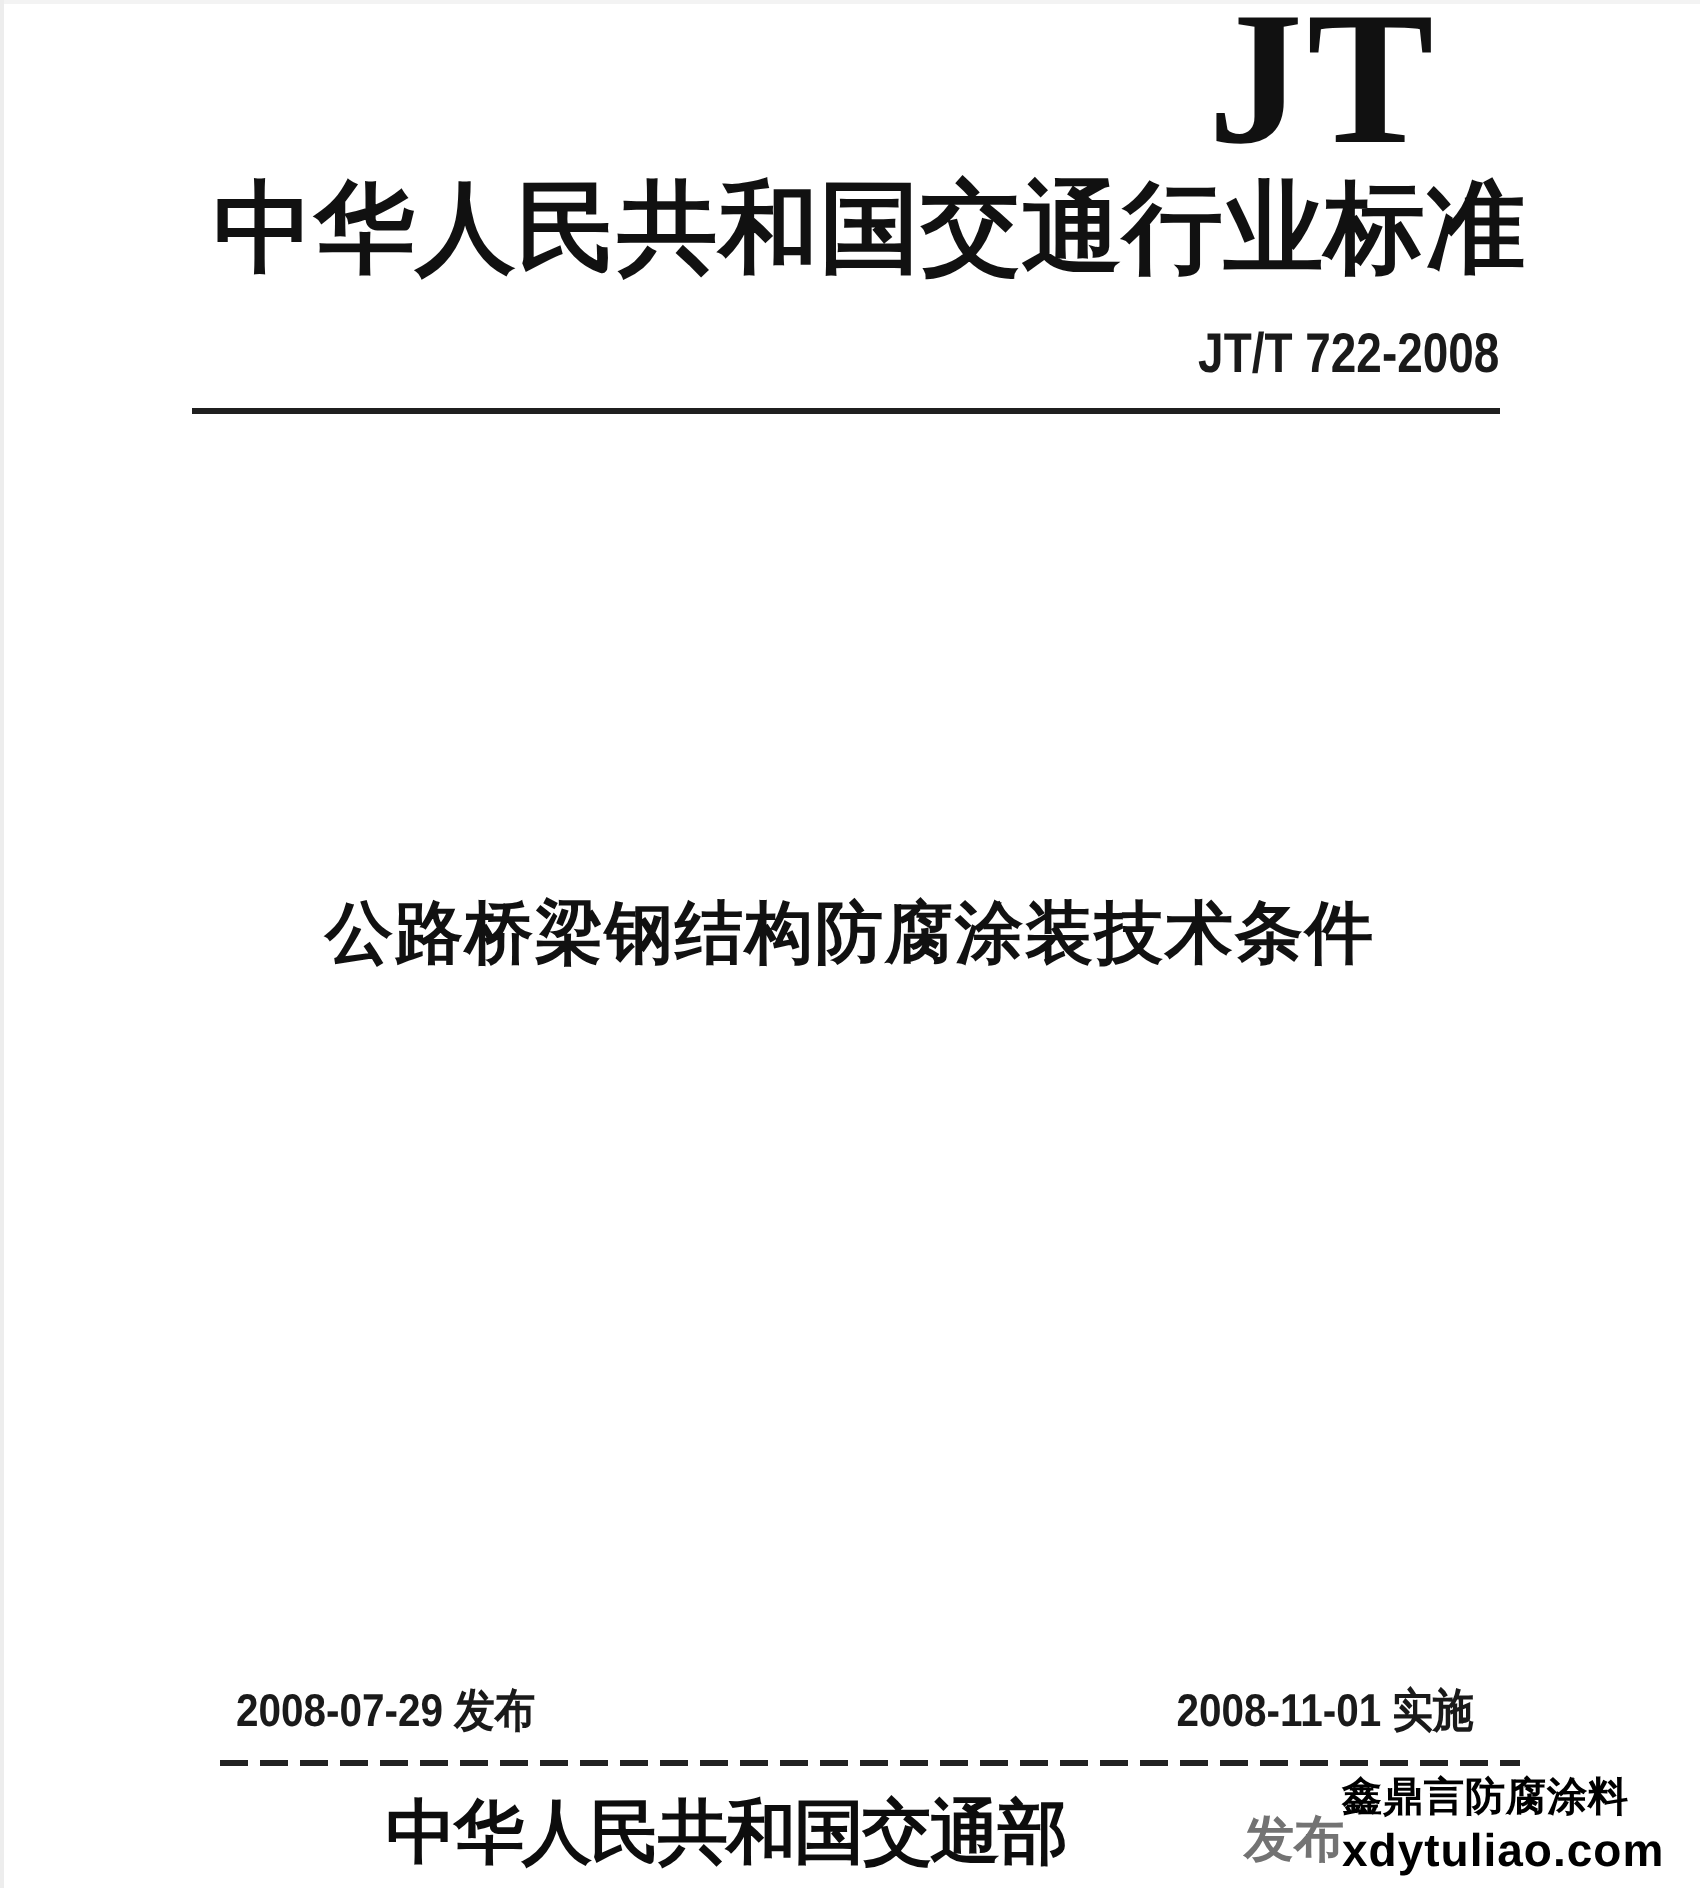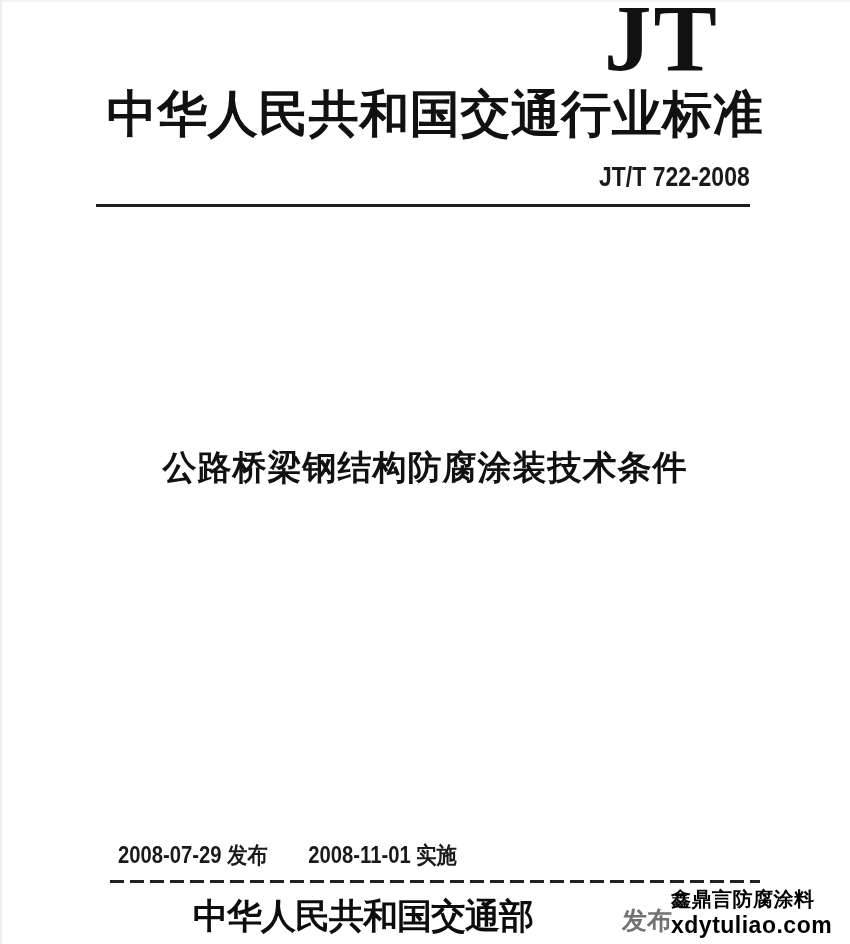--- a/index.html
+++ b/index.html
@@ -101,20 +101,21 @@
     color: #111;
   }
 
   
   .dates-row {
     position: absolute;
     top: 841px;
     left: 118px;
     right: 113px;
     display: flex;
+    justify-content: space-between;
     font-size: 23px;
     line-height: 28px;
     font-weight: 600;
     white-space: nowrap;
     color: #1a1a1a;
   }
   .date-issue   { transform: scaleX(0.88); transform-origin: left center; }
   .date-implement { transform: scaleX(0.88); transform-origin: right center; }
 
   

